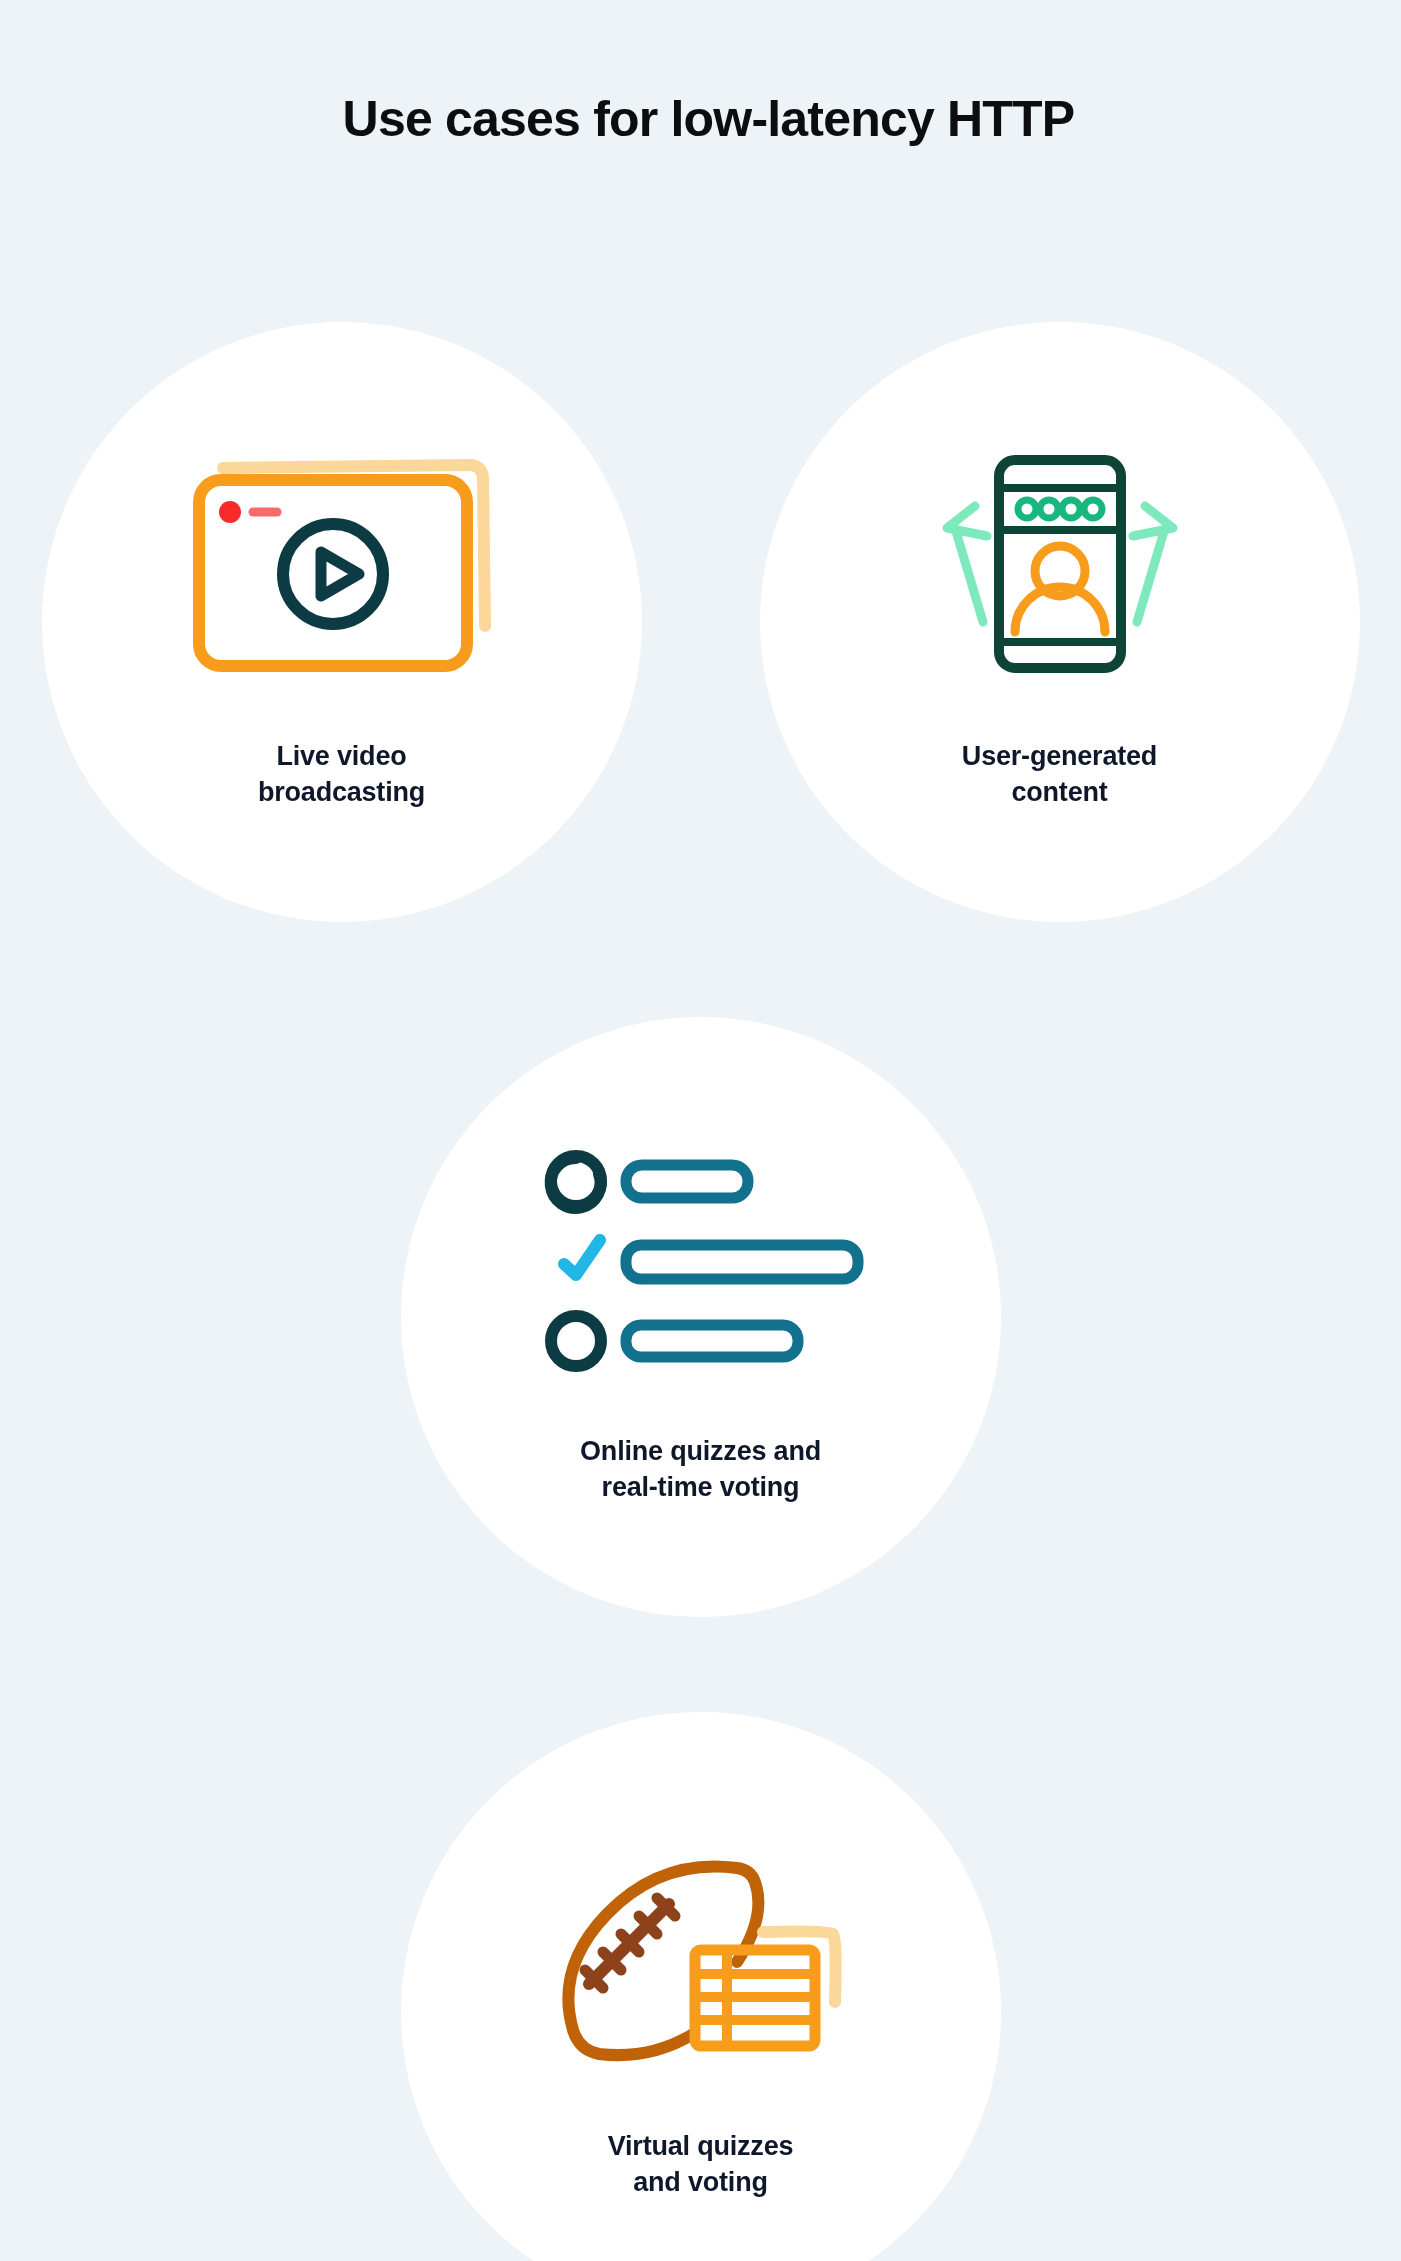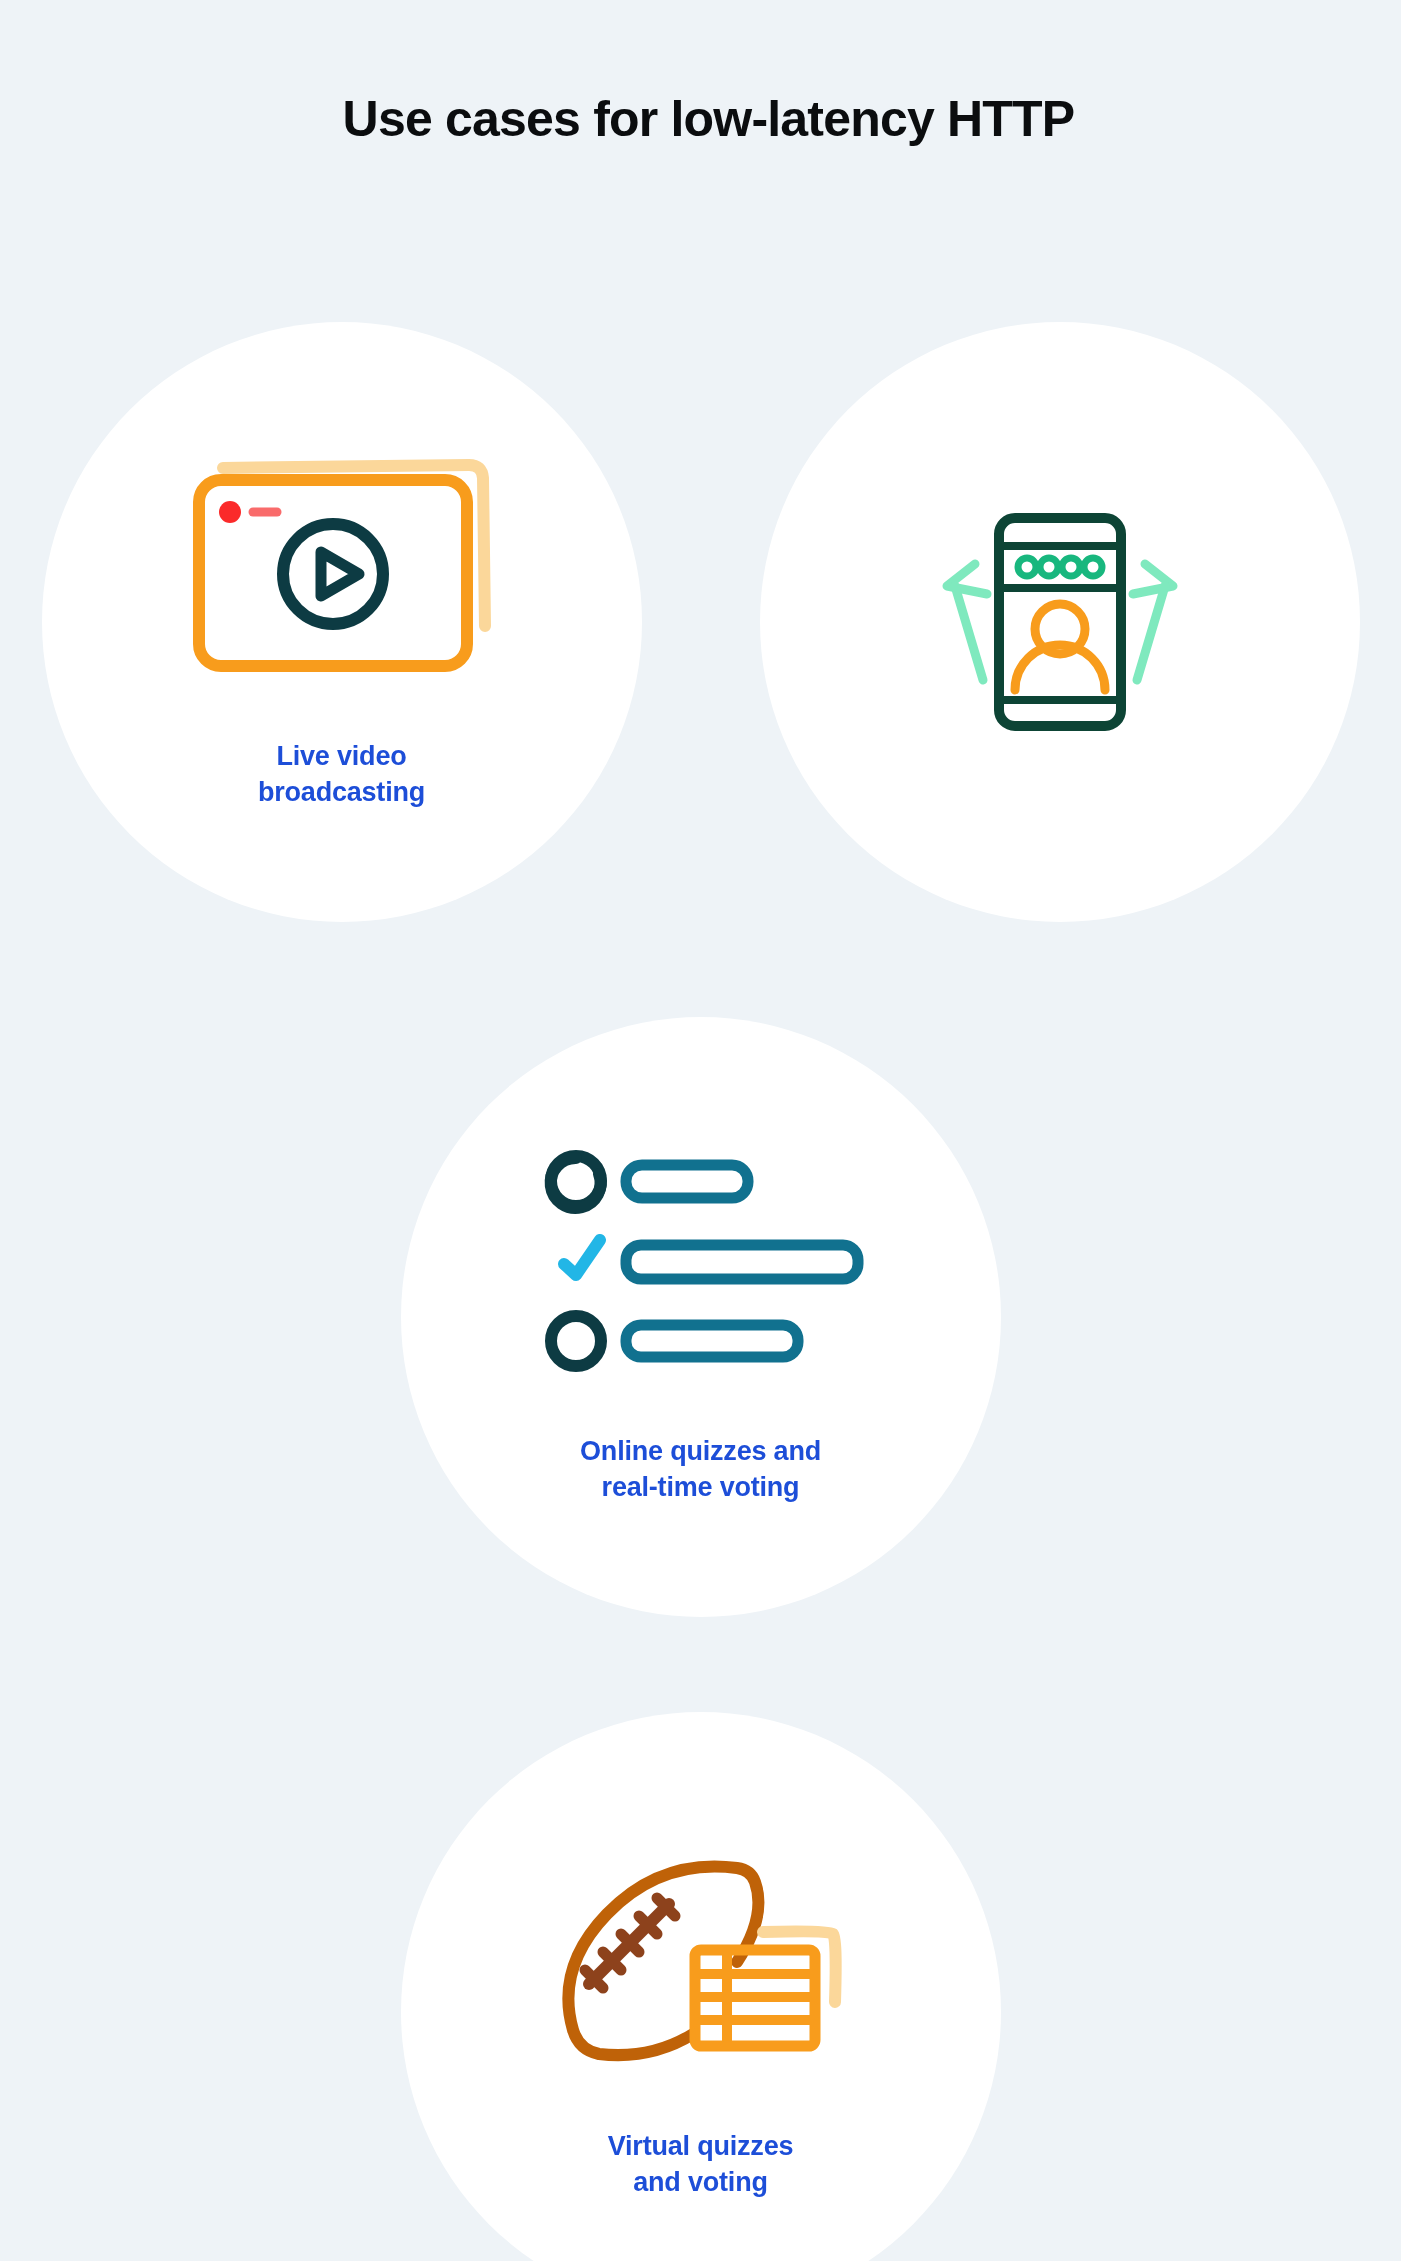--- a/index.html
+++ b/index.html
@@ -84,21 +84,21 @@
     justify-content: center;
   }
 
   .label {
     margin-top: 44px;
     text-align: center;
     font-family: "Liberation Sans", sans-serif;
     font-size: 27px;
     font-weight: bold;
     line-height: 1.35;
-    color: #1d4ed8;
+    color: #0f172a;
     max-width: 420px;
     letter-spacing: -0.2px;
   }
 
   svg { display: block; overflow: visible; }
 </style>
 </head>
 <body>
 
 <div class="page">
@@ -157,20 +157,24 @@
 
               <circle cx="92" cy="65" r="9" fill="none" stroke="#18b77e" stroke-width="7"></circle>
               <circle cx="114" cy="65" r="9" fill="none" stroke="#18b77e" stroke-width="7"></circle>
               <circle cx="136" cy="65" r="9" fill="none" stroke="#18b77e" stroke-width="7"></circle>
               <circle cx="158" cy="65" r="9" fill="none" stroke="#18b77e" stroke-width="7"></circle>
 
               <circle cx="125" cy="127" r="25" fill="none" stroke="#f89c1c" stroke-width="9"></circle>
 
               <path d="M80 188 A45 45 0 0 1 170 188" fill="none" stroke="#f89c1c" stroke-width="9" stroke-linecap="round"></path>
             </svg>
+          </div>
+          <div class="label">
+            <div>User-generated</div>
+            <div>content</div>
           </div>
         </div>
       </div>
 
     </div>
 
     <div class="row row-2">
 
       <div class="cell">
         <div class="circle">

